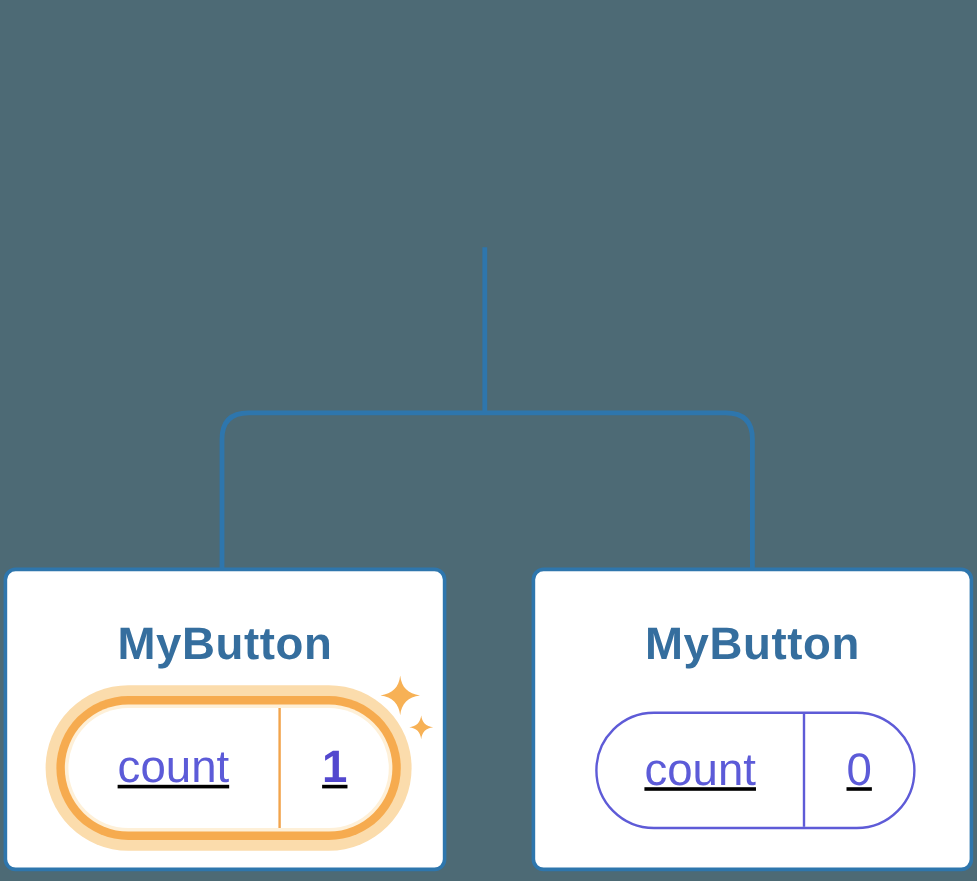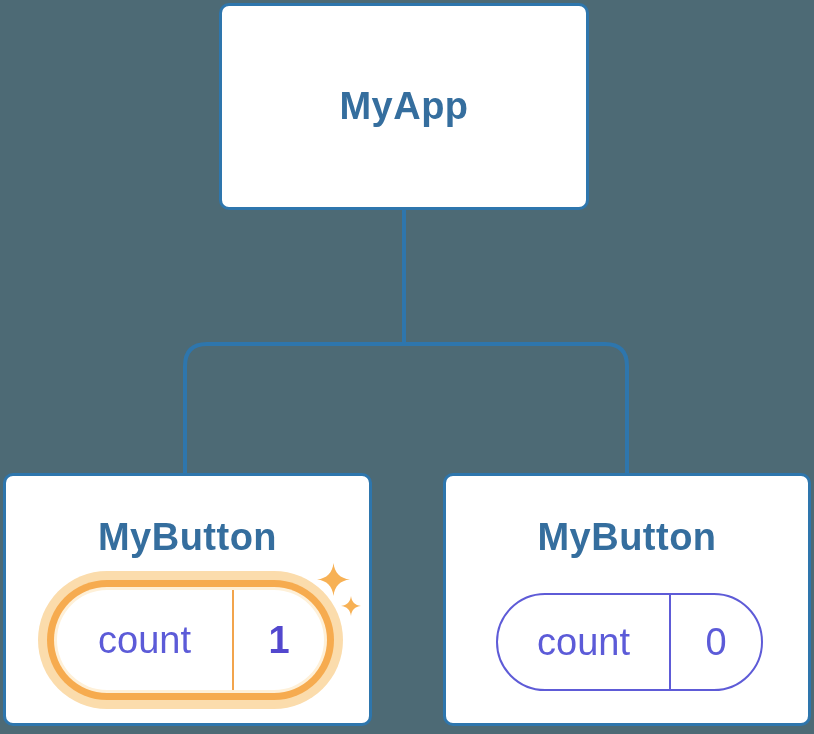--- a/index.html
+++ b/index.html
@@ -60,20 +60,21 @@
   .pill {
     position: absolute;
     left: 51px; top: 114px;
     width: 267px; height: 100px;
     box-sizing: border-box;
     background: #FFFFFF;
     border-radius: 60px;
     display: flex;
     align-items: stretch;
     z-index: 3;
+    text-decoration: underline;
   }
   .pill-name {
     flex: 1;
     display: flex;
     align-items: center;
     justify-content: center;
     color: #5C5BD8;
     font-size: 38px;
     font-weight: 400;
   }
@@ -117,23 +118,20 @@
 </head>
 <body>
 
 <div class="canvas">
 
   <svg class="connectors" viewBox="0 0 814 734" aria-hidden="true">
     <path d="M404 206 L404 344" stroke="#2E76AD" stroke-width="4" fill="none"></path>
     <path d="M185 480 L185 366 Q185 344 207 344 L605 344 Q627 344 627 366 L627 480" stroke="#2E76AD" stroke-width="4" fill="none"></path>
   </svg>
 
-  <div class="card card-root">
-    <div class="node-title">MyApp</div>
-  </div>
 
   <div class="card card-child-left">
     <div class="node-title child-title">MyButton</div>
     <div class="pill pill-highlighted">
       <span class="pill-name">count</span>
       <span class="pill-value">1</span>
     </div>
   </div>
 
   <div class="card card-child-right">

